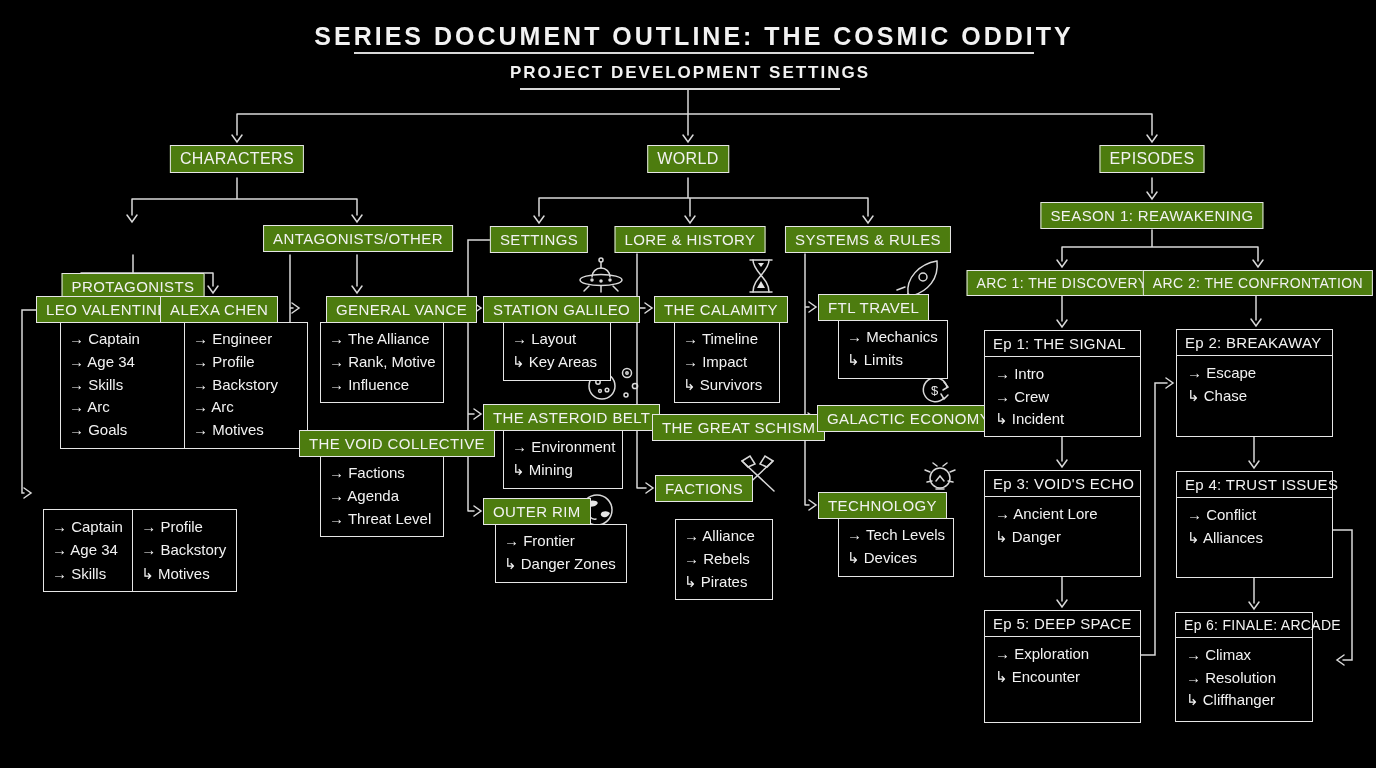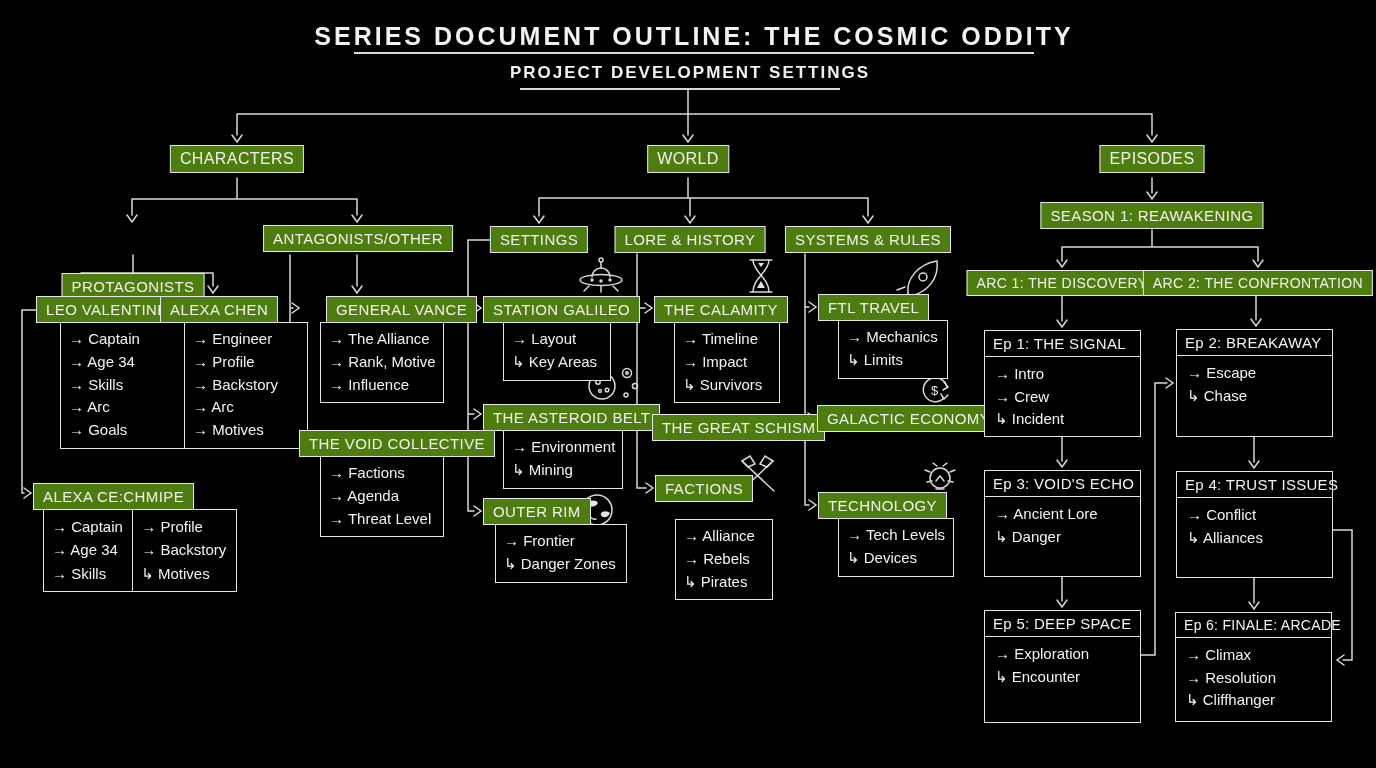--- a/index.html
+++ b/index.html
@@ -225,21 +225,20 @@
 
   <div class="tbox small" style="left:160px;top:296px;">ALEXA CHEN</div>
   <div class="list" style="left:184px;top:322px;width:104px;">
     <div class="li">→ Engineer</div>
     <div class="li">→ Profile</div>
     <div class="li">→ Backstory</div>
     <div class="li">→ Arc</div>
     <div class="li">→ Motives</div>
   </div>
 
-  <div class="tbox small" style="left:33px;top:483px;">ALEXA CE:CHMIPE</div>
   <div class="dup-row" style="left:43px;top:509px;">
     <div class="dup-cell">
       <div class="li">→ Captain</div>
       <div class="li">→ Age 34</div>
       <div class="li">→ Skills</div>
     </div>
     <div class="dup-cell">
       <div class="li">→ Profile</div>
       <div class="li">→ Backstory</div>
       <div class="li">↳ Motives</div>
@@ -342,21 +341,21 @@
   </div>
 
   <div class="ep" style="left:984px;top:610px;width:157px;height:113px;">
     <div class="ep-title">Ep 5: DEEP SPACE</div>
     <div class="ep-body">
       <div class="li">→ Exploration</div>
       <div class="li">↳ Encounter</div>
     </div>
   </div>
 
-  <div class="ep" style="left:1175px;top:612px;width:157px;height:110px;">
+  <div class="ep" style="left:1175px;top:612px;width:138px;height:110px;">
     <div class="ep-title tight">Ep 6: FINALE: ARCADE</div>
     <div class="ep-body">
       <div class="li">→ Climax</div>
       <div class="li">→ Resolution</div>
       <div class="li">↳ Cliffhanger</div>
     </div>
   </div>
 
 </div>
 

